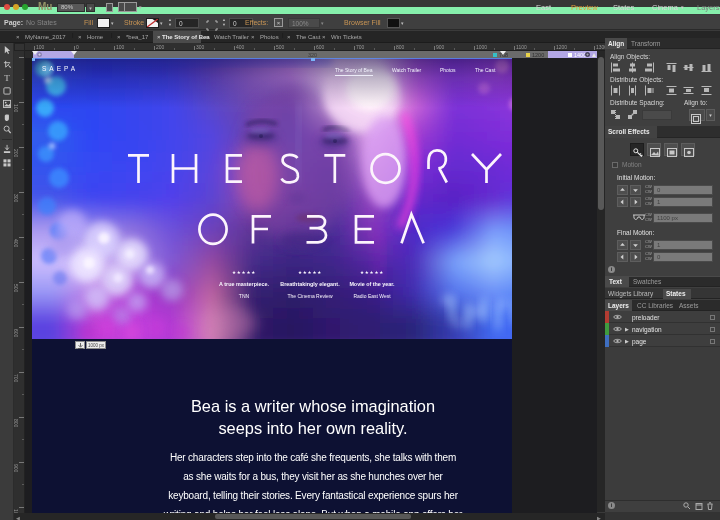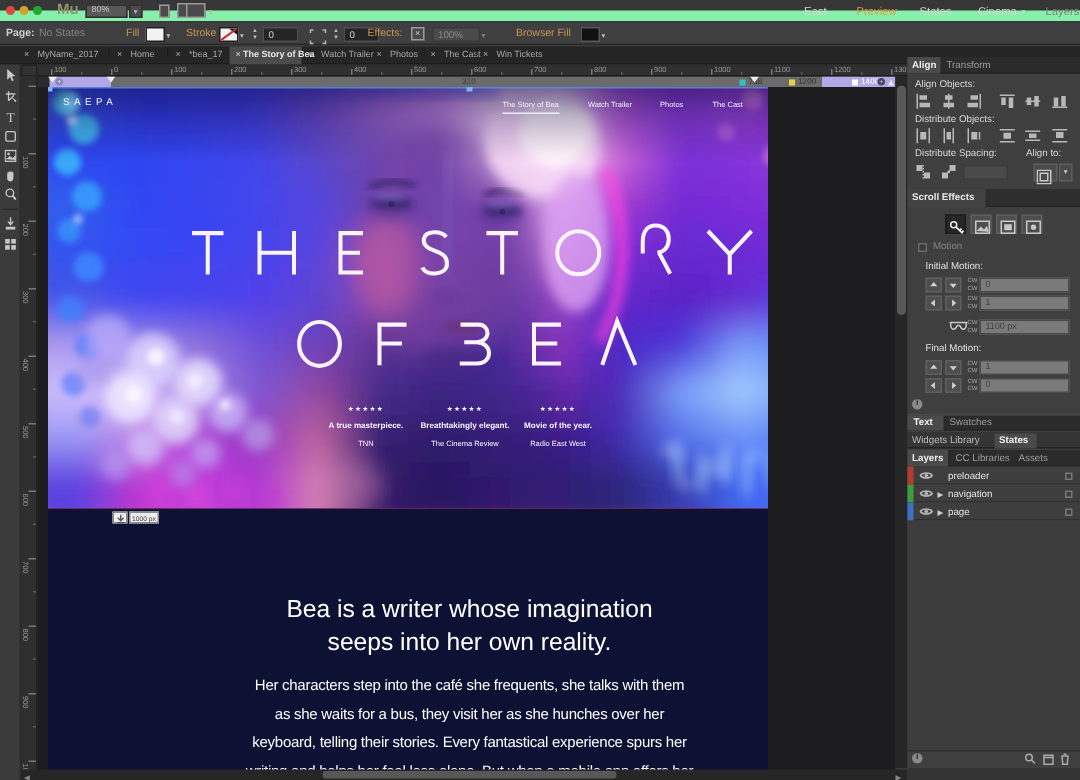--- a/index.html
+++ b/index.html
@@ -225,21 +225,21 @@
       <div class="abs" style="left:507px;top:0.5px;font-size:5.5px;color:#2f2f2f;">1200</div>
       <div class="abs" style="left:543px;top:1.5px;width:4px;height:4px;background:#fff;"></div>
       <div class="abs" style="left:549px;top:0.5px;font-size:5.5px;color:#fff;">1400</div>
       <div class="abs" style="left:7px;top:0;width:0;height:0;border-left:3px solid transparent;border-right:3px solid transparent;border-top:4px solid #eee;"></div>
       <div class="abs" style="left:46px;top:0;width:0;height:0;border-left:3px solid transparent;border-right:3px solid transparent;border-top:4px solid #eee;"></div>
       <div class="abs" style="left:475px;top:0;width:0;height:0;border-left:3px solid transparent;border-right:3px solid transparent;border-top:4px solid #eee;"></div>
       <div class="abs" style="left:560px;top:1px;width:5px;height:5px;border-radius:50%;background:#4a4460;color:#cfcfcf;font-size:4.5px;line-height:5px;text-align:center;">+</div>
       <div class="abs" style="left:567px;top:1.5px;width:0;height:0;border-left:2.5px solid transparent;border-right:2.5px solid transparent;border-bottom:4px solid #e8e8e8;"></div>
     </div>
 
-    <div class="abs" id="page" style="left:7px;top:7px;width:480px;height:462px;background:#ec4899;overflow:hidden;">
+    <div class="abs" id="page" style="left:7px;top:7px;width:480px;height:462px;background:#8b5cf6;overflow:hidden;">
 
       <div class="abs" id="hero" style="left:0;top:0;width:562px;height:281px;overflow:hidden;filter:saturate(1.18) contrast(1.04);">
           <svg class="abs" style="left:0;top:0" width="562" height="281" viewBox="0 0 562 281">
             <filter id="mb" x="-5%" y="-5%" width="110%" height="110%">
               <feGaussianBlur stdDeviation="7"></feGaussianBlur>
             </filter>
             <g filter="url(#mb)">
               <rect x="-13" y="-10" width="14" height="11" fill="#3c55cc"></rect>
               <rect x="0" y="-10" width="14" height="11" fill="#3c55cc"></rect>
               <rect x="13" y="-10" width="14" height="11" fill="#3c55cc"></rect>

